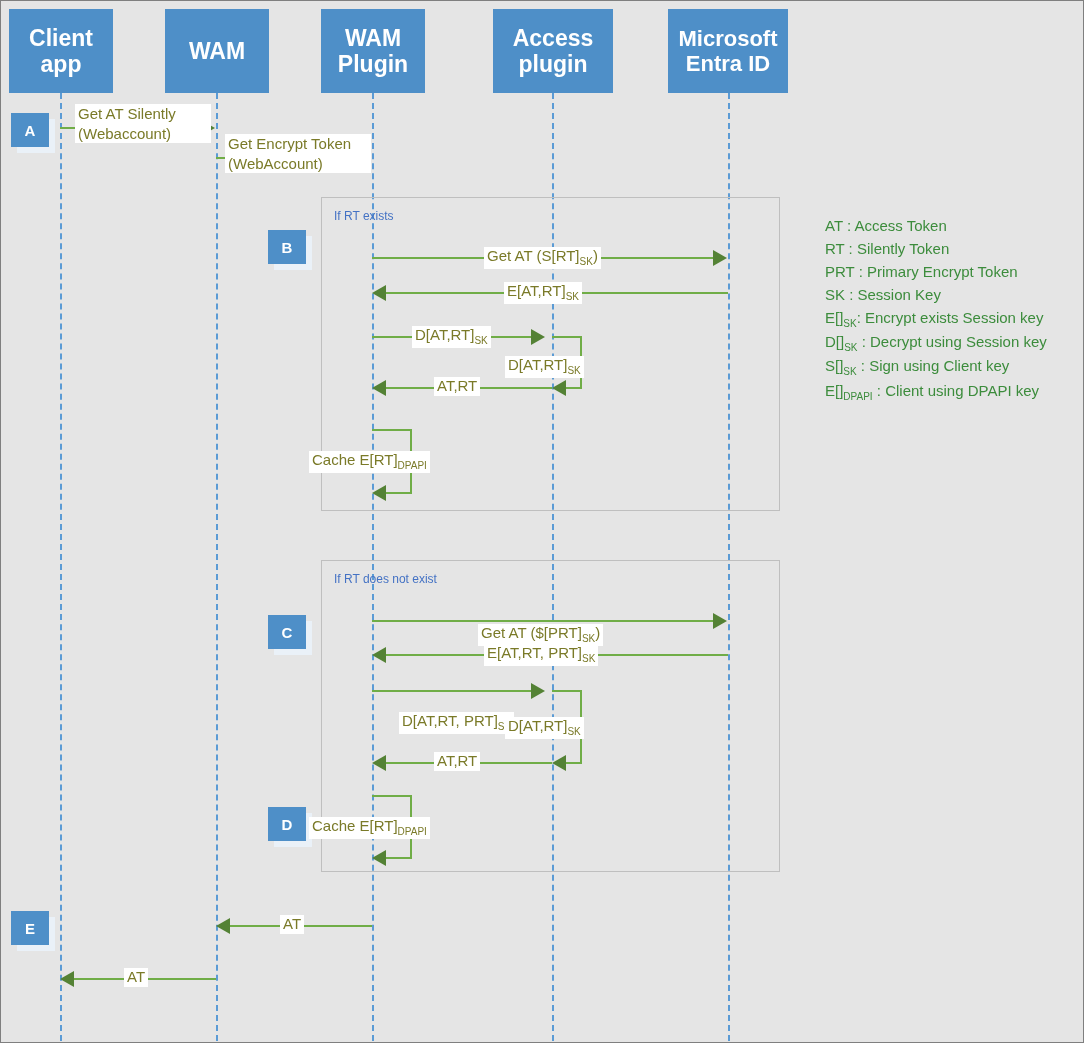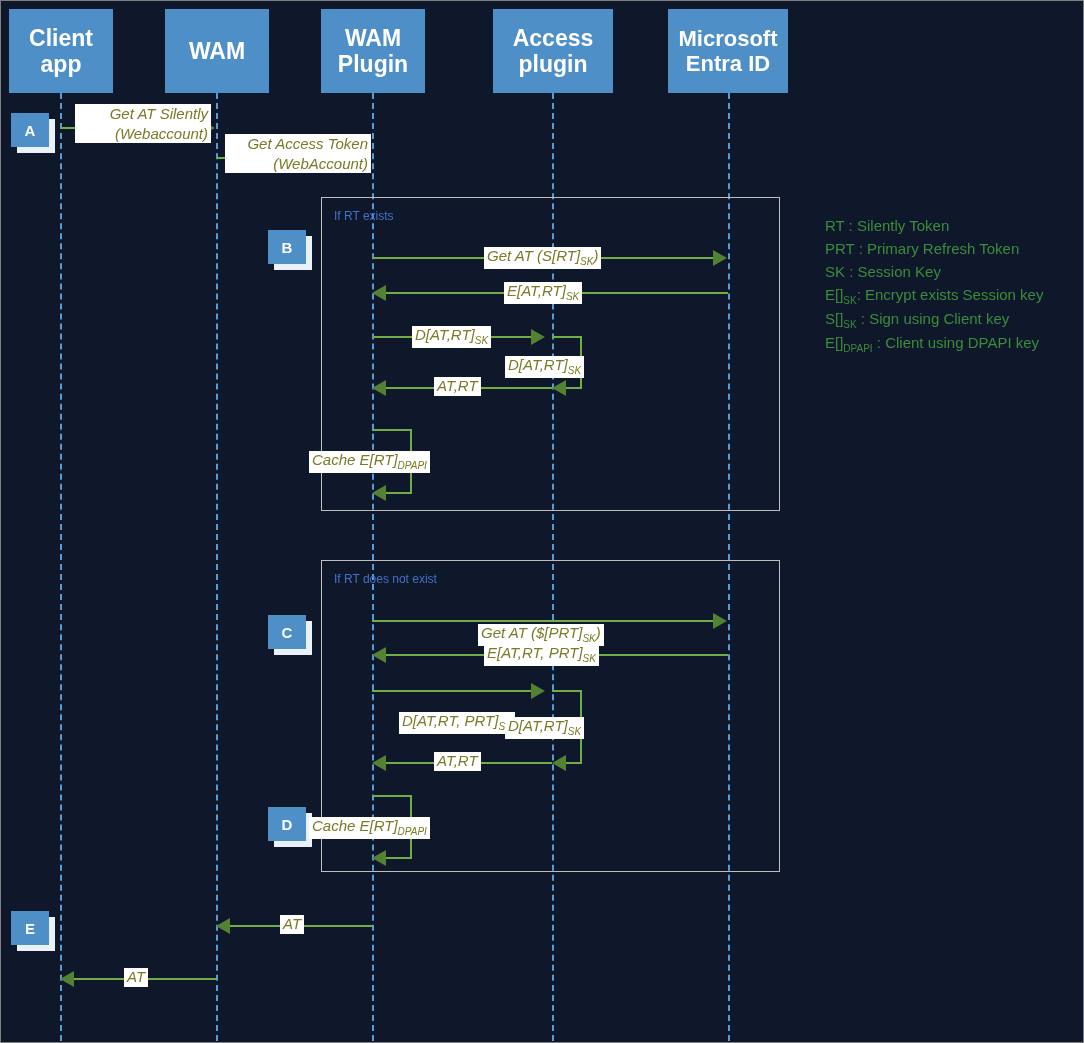--- a/index.html
+++ b/index.html
@@ -8,21 +8,21 @@
     width:1084px;height:1043px;
     background:#ffffff;
     font-family:"Liberation Sans", sans-serif;
     overflow:hidden;
   }
   #canvas{
     position:relative;
     width:1084px;height:1043px;
     border:1px solid #7f7f7f;
     box-sizing:border-box;
-    background:#0f172a;
+    background:#e5e5e5;
   }
   
   .participant{
     position:absolute;
     background:#4E8FC8;
     color:#ffffff;
     font-weight:bold;
     display:flex;
     align-items:center;
     justify-content:center;
@@ -88,22 +88,21 @@
     border-right:14px solid #548235;
   }
   .msg-text{
     position:absolute;
     color:#7A7A28;
     font-size:15px;
     white-space:nowrap;
     background:#ffffff;
     padding:0 3px;
     line-height:1.25;
-    text-align:right;
-    font-style:italic;
+    text-align:left;
   }
   .msg-text.two-line{ line-height:1.3; }
   .msg-text sub{ font-size:10px; }
   
   .legend{
     position:absolute;
     left:824px;top:214px;
     width:250px;
     color:#3C8C3C;
     font-size:15px;
@@ -164,21 +163,21 @@
   <div class="msg-line" style="left:59px;top:126px;width:142px;"></div>
   <div class="arrow-r" style="left:200px;top:119px;"></div>
   <div class="msg-text two-line" style="left:74px;top:103px;width:130px;">
     <span>Get AT Silently</span><br>
     <span>(Webaccount)</span>
   </div>
 
   <div class="msg-line" style="left:215px;top:156px;width:142px;"></div>
   <div class="arrow-r" style="left:356px;top:149px;"></div>
   <div class="msg-text two-line" style="left:224px;top:133px;width:140px;">
-    <span>Get Access Token</span><br>
+    <span>Get Encrypt Token</span><br>
     <span>(WebAccount)</span>
   </div>
 
   <div class="frame" style="left:320px;top:196px;width:459px;height:314px;"></div>
   <div class="frame-label" style="left:333px;top:208px;">If RT exists</div>
 
   <div class="badge" style="left:267px;top:229px;">
     <span>B</span>
   </div>
 
@@ -282,21 +281,23 @@
     <span>AT</span>
   </div>
 
   <div class="msg-line" style="left:73px;top:977px;width:142px;"></div>
   <div class="arrow-l" style="left:59px;top:970px;"></div>
   <div class="msg-text" style="left:123px;top:967px;">
     <span>AT</span>
   </div>
 
   <div class="legend">
+    <div><span>AT</span><span> : Access Token</span></div>
     <div><span>RT</span><span> : Silently Token</span></div>
-    <div><span>PRT</span><span> : Primary Refresh Token</span></div>
+    <div><span>PRT</span><span> : Primary Encrypt Token</span></div>
     <div><span>SK</span><span> : Session Key</span></div>
     <div><span>E[]</span><sub>SK</sub><span>: Encrypt exists Session key</span></div>
+    <div><span>D[]</span><sub>SK</sub><span> : Decrypt using Session key</span></div>
     <div><span>S[]</span><sub>SK</sub><span> : Sign using Client key</span></div>
     <div><span>E[]</span><sub>DPAPI</sub><span> : Client using DPAPI key</span></div>
   </div>
 
 </div>
 
 </body></html>

